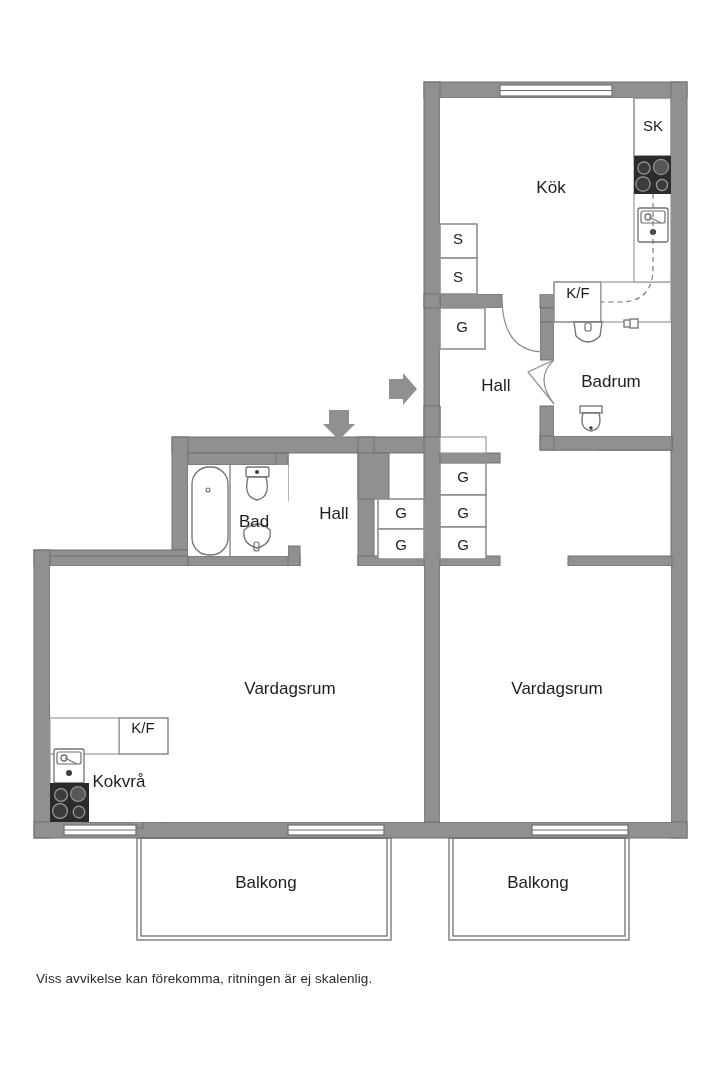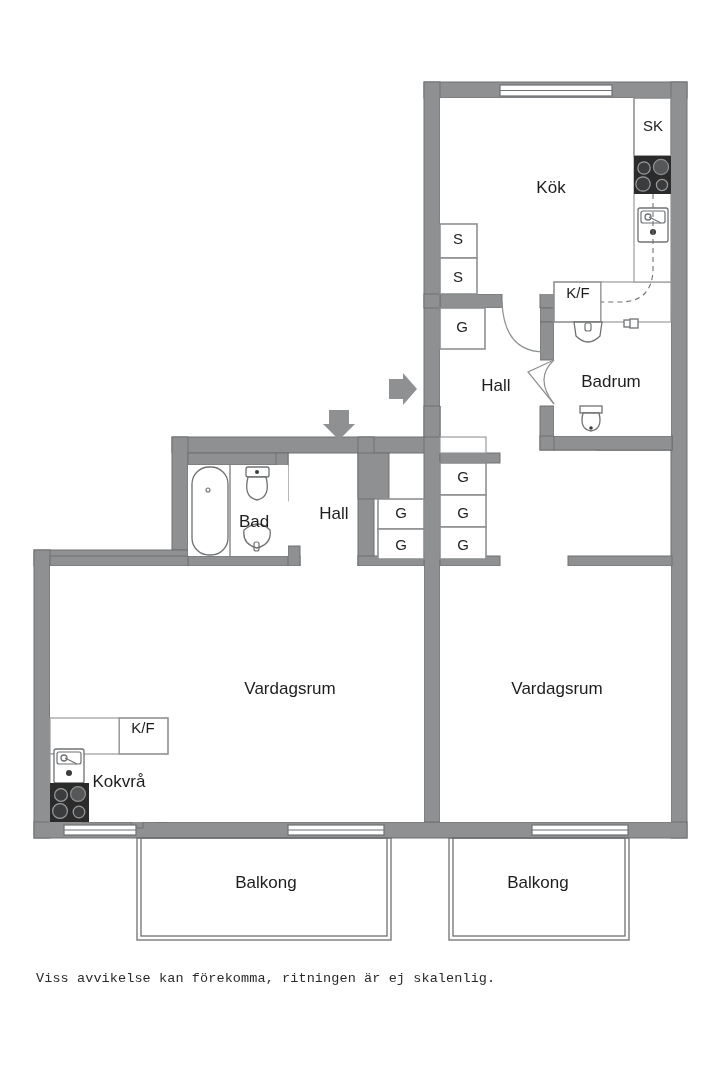--- a/index.html
+++ b/index.html
@@ -105,21 +105,21 @@
     font-family: "Liberation Sans", sans-serif;
     font-size: 15px;
     fill: #1d1d1f;
     text-anchor: middle;
     dominant-baseline: middle;
   }
   .caption {
     position: absolute;
     left: 36px;
     top: 971px;
-    font-family: Liberation Mono, monospace;
+    font-family: Liberation Sans, sans-serif;
     font-size: 13.5px;
     color: #2a2a2c;
     letter-spacing: 0.1px;
     white-space: nowrap;
     text-align: right;
   }
 </style>
 </head>
 <body>
 

